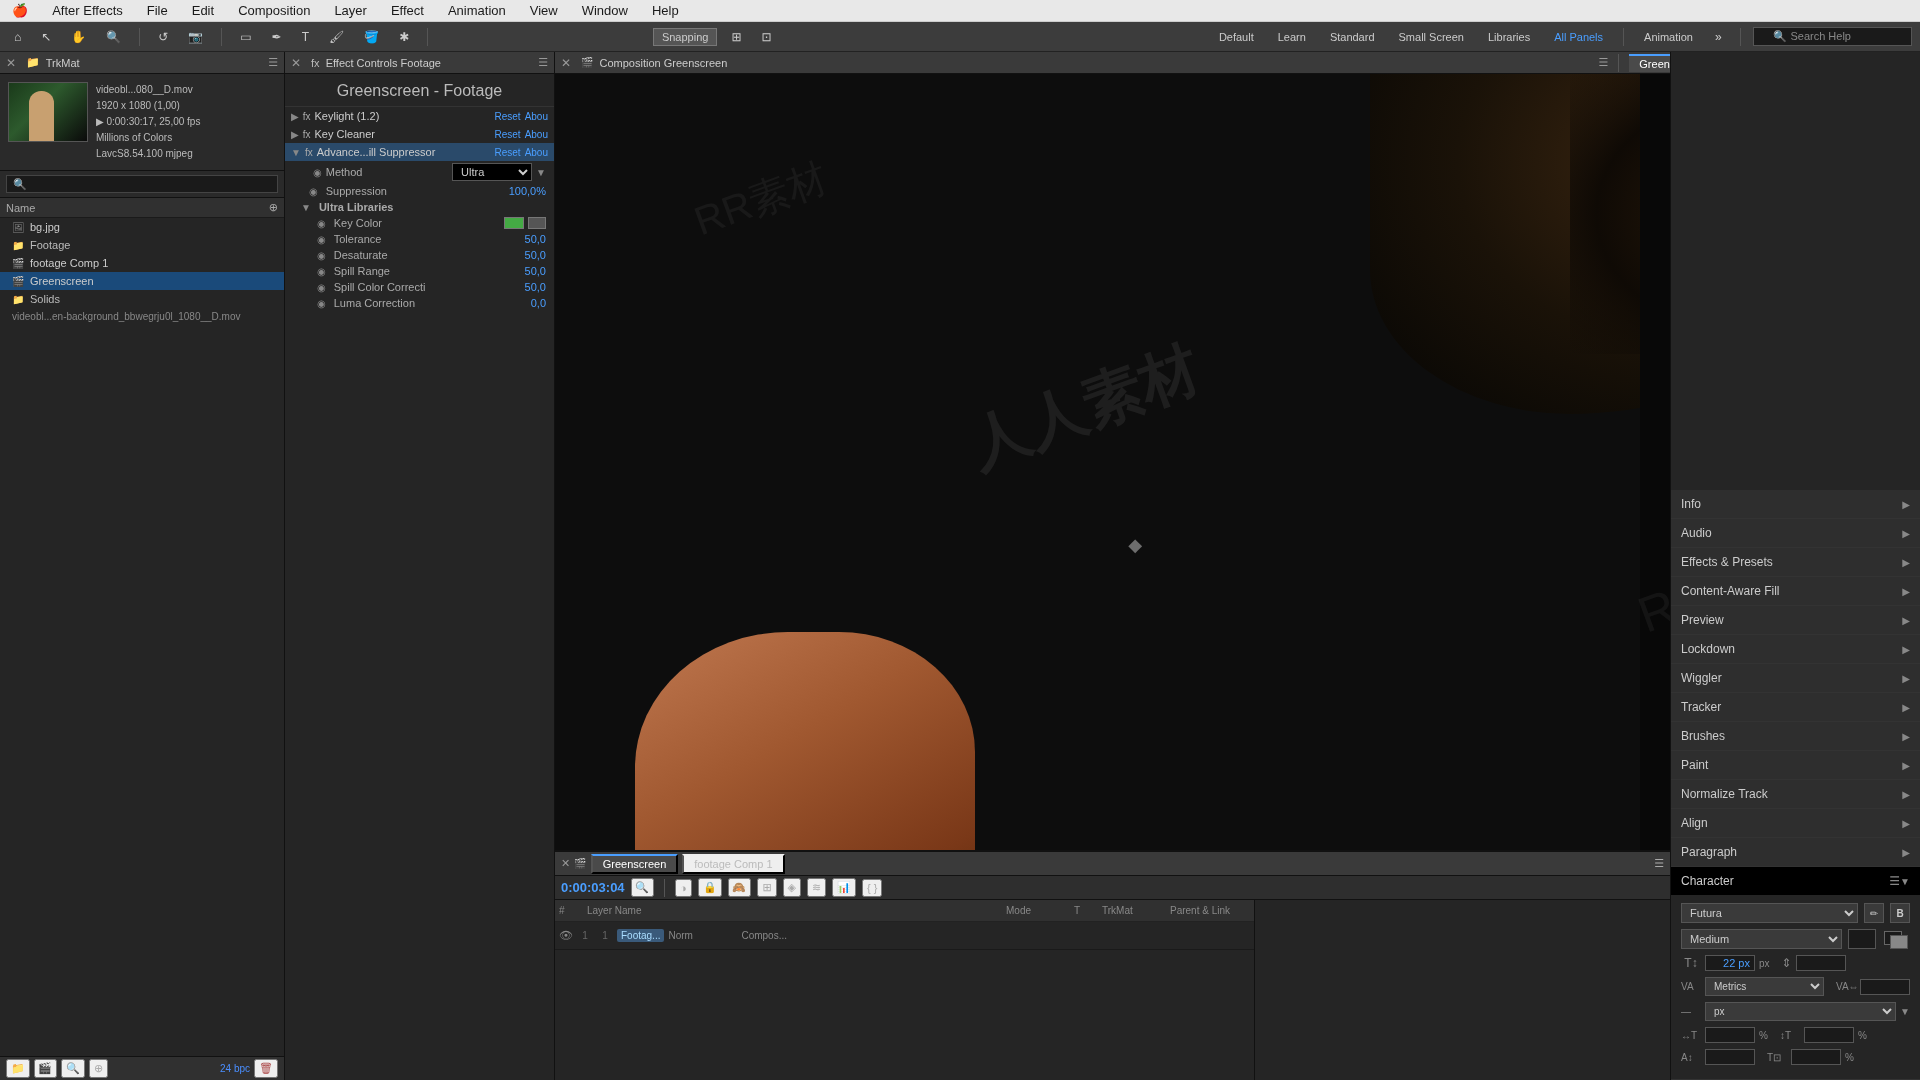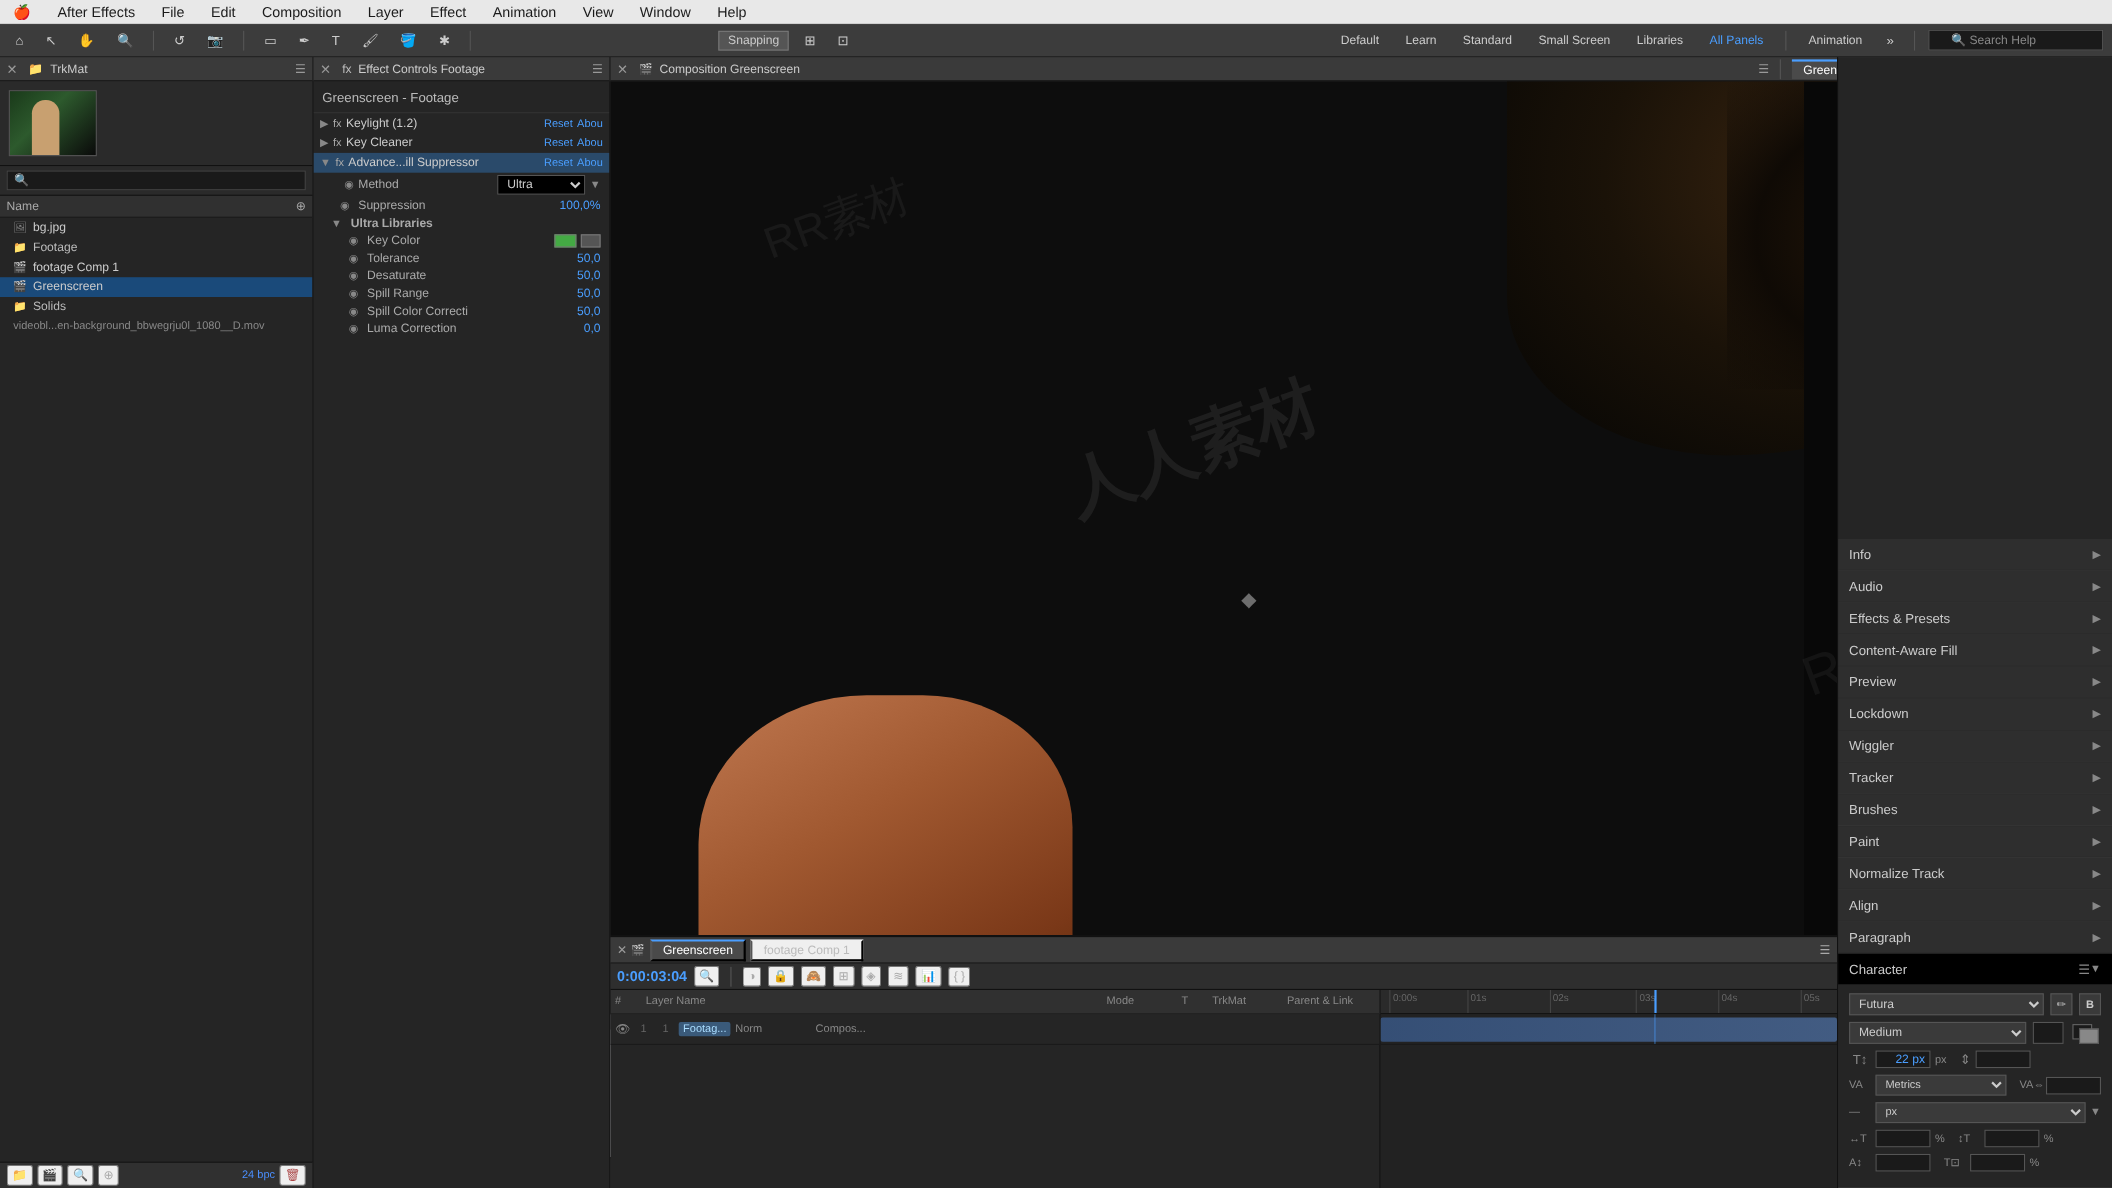--- a/index.html
+++ b/index.html
@@ -225,24 +225,25 @@
       display: flex;
       flex-direction: column;
       border-right: 1px solid #111;
     }
     .effect-controls-content {
       flex: 1;
       overflow-y: auto;
       padding: 4px 0;
     }
     .ec-title {
-      font-size: 12px;
+      font-size: 16px;
       color: #bbb;
       padding: 4px 8px 6px 8px;
       border-bottom: 1px solid #333;
+      text-align: center;
     }
     .effect-row {
       display: flex;
       align-items: center;
       padding: 3px 6px;
       font-size: 11px;
       color: #ccc;
       gap: 4px;
       cursor: pointer;
     }
@@ -704,20 +705,27 @@
       <span style="font-size:11px;">📁</span>
       <span style="font-size:11px; color:#ccc;">TrkMat</span>
       <span class="panel-menu-btn">☰</span>
     </div>
 
     <div id="project-thumbnail">
       <div class="thumb-img">
         <div style="position:absolute;top:0;left:0;right:0;bottom:0;background:linear-gradient(135deg,#1a3a1a 0%,#2d5a2d 40%,#0a0a0a 100%);"></div>
         <div style="position:absolute;bottom:0;left:20px;width:25px;height:50px;background:#c8a070;border-radius:12px 12px 0 0;"></div>
       </div>
+      <div class="thumb-info">
+        <div>videobl...080__D.mov</div>
+        <div>1920 x 1080 (1,00)</div>
+        <div>▶ 0:00:30:17, 25,00 fps</div>
+        <div>Millions of Colors</div>
+        <div>LavcS8.54.100 mjpeg</div>
+      </div>
     </div>
 
     <div id="project-search">
       <input type="text" class="search-box" placeholder="🔍" style="">
     </div>
 
     <div id="project-tree">
       <div class="tree-header">
         <span>Name</span>
         <span style="margin-left:auto; color:#aaa; cursor:pointer;">⊕</span>
@@ -973,39 +981,20 @@
             <button style="background:none; border:none; color:#888; cursor:pointer; font-size:11px;">👁</button>
             <span class="layer-num">1</span>
             <span class="layer-num" style="color:#666; font-size:10px;">1</span>
             <span class="layer-name-badge">Footag...</span>
             <span class="layer-mode">Norm</span>
             <span class="layer-t"></span>
             <span class="layer-trimat">Compos...</span>
           </div>
         </div>
 
-        <div id="timeline-ruler" style="flex:1; display:flex; flex-direction:column; overflow:hidden;">
-          <div class="tl-ruler" style="height:22px; background:#2a2a2a; border-bottom:1px solid #111; position:relative; overflow:hidden;">
-            <div class="tl-ruler-mark" style="left:2%;">0:00s</div>
-            <div class="tl-ruler-mark" style="left:19%;">01s</div>
-            <div class="tl-ruler-mark" style="left:37%;">02s</div>
-            <div class="tl-ruler-mark" style="left:56%;">03s</div>
-            <div class="tl-ruler-mark" style="left:74%;">04s</div>
-            <div class="tl-ruler-mark" style="left:92%;">05s</div>
-
-            <div class="tl-ruler-playhead" style="left:60%;"></div>
-          </div>
-
-          <div class="tl-tracks" style="flex:1; background:#222; position:relative;">
-            <div class="tl-track" style="height:28px; border-bottom:1px solid #1a1a1a; position:relative;">
-              <div class="tl-clip" style="left:0; right:0; top:3px; bottom:3px; background:linear-gradient(90deg, #3a5a8a 0%, #4a6a9a 100%); position:absolute; border-radius:2px;"></div>
-              <div class="tl-playhead-line" style="left:60%;"></div>
-            </div>
-          </div>
-        </div>
 
       </div>
     </div>
 
   </div>
 
   <div id="right-panel" style="position:absolute; right:0; top:52px; width:250px; height:calc(100% - 52px); background:#252525; border-left:1px solid #111; overflow-y:auto; display:flex; flex-direction:column;">
 
     <div class="right-panel-section">
       <div class="rp-header">

